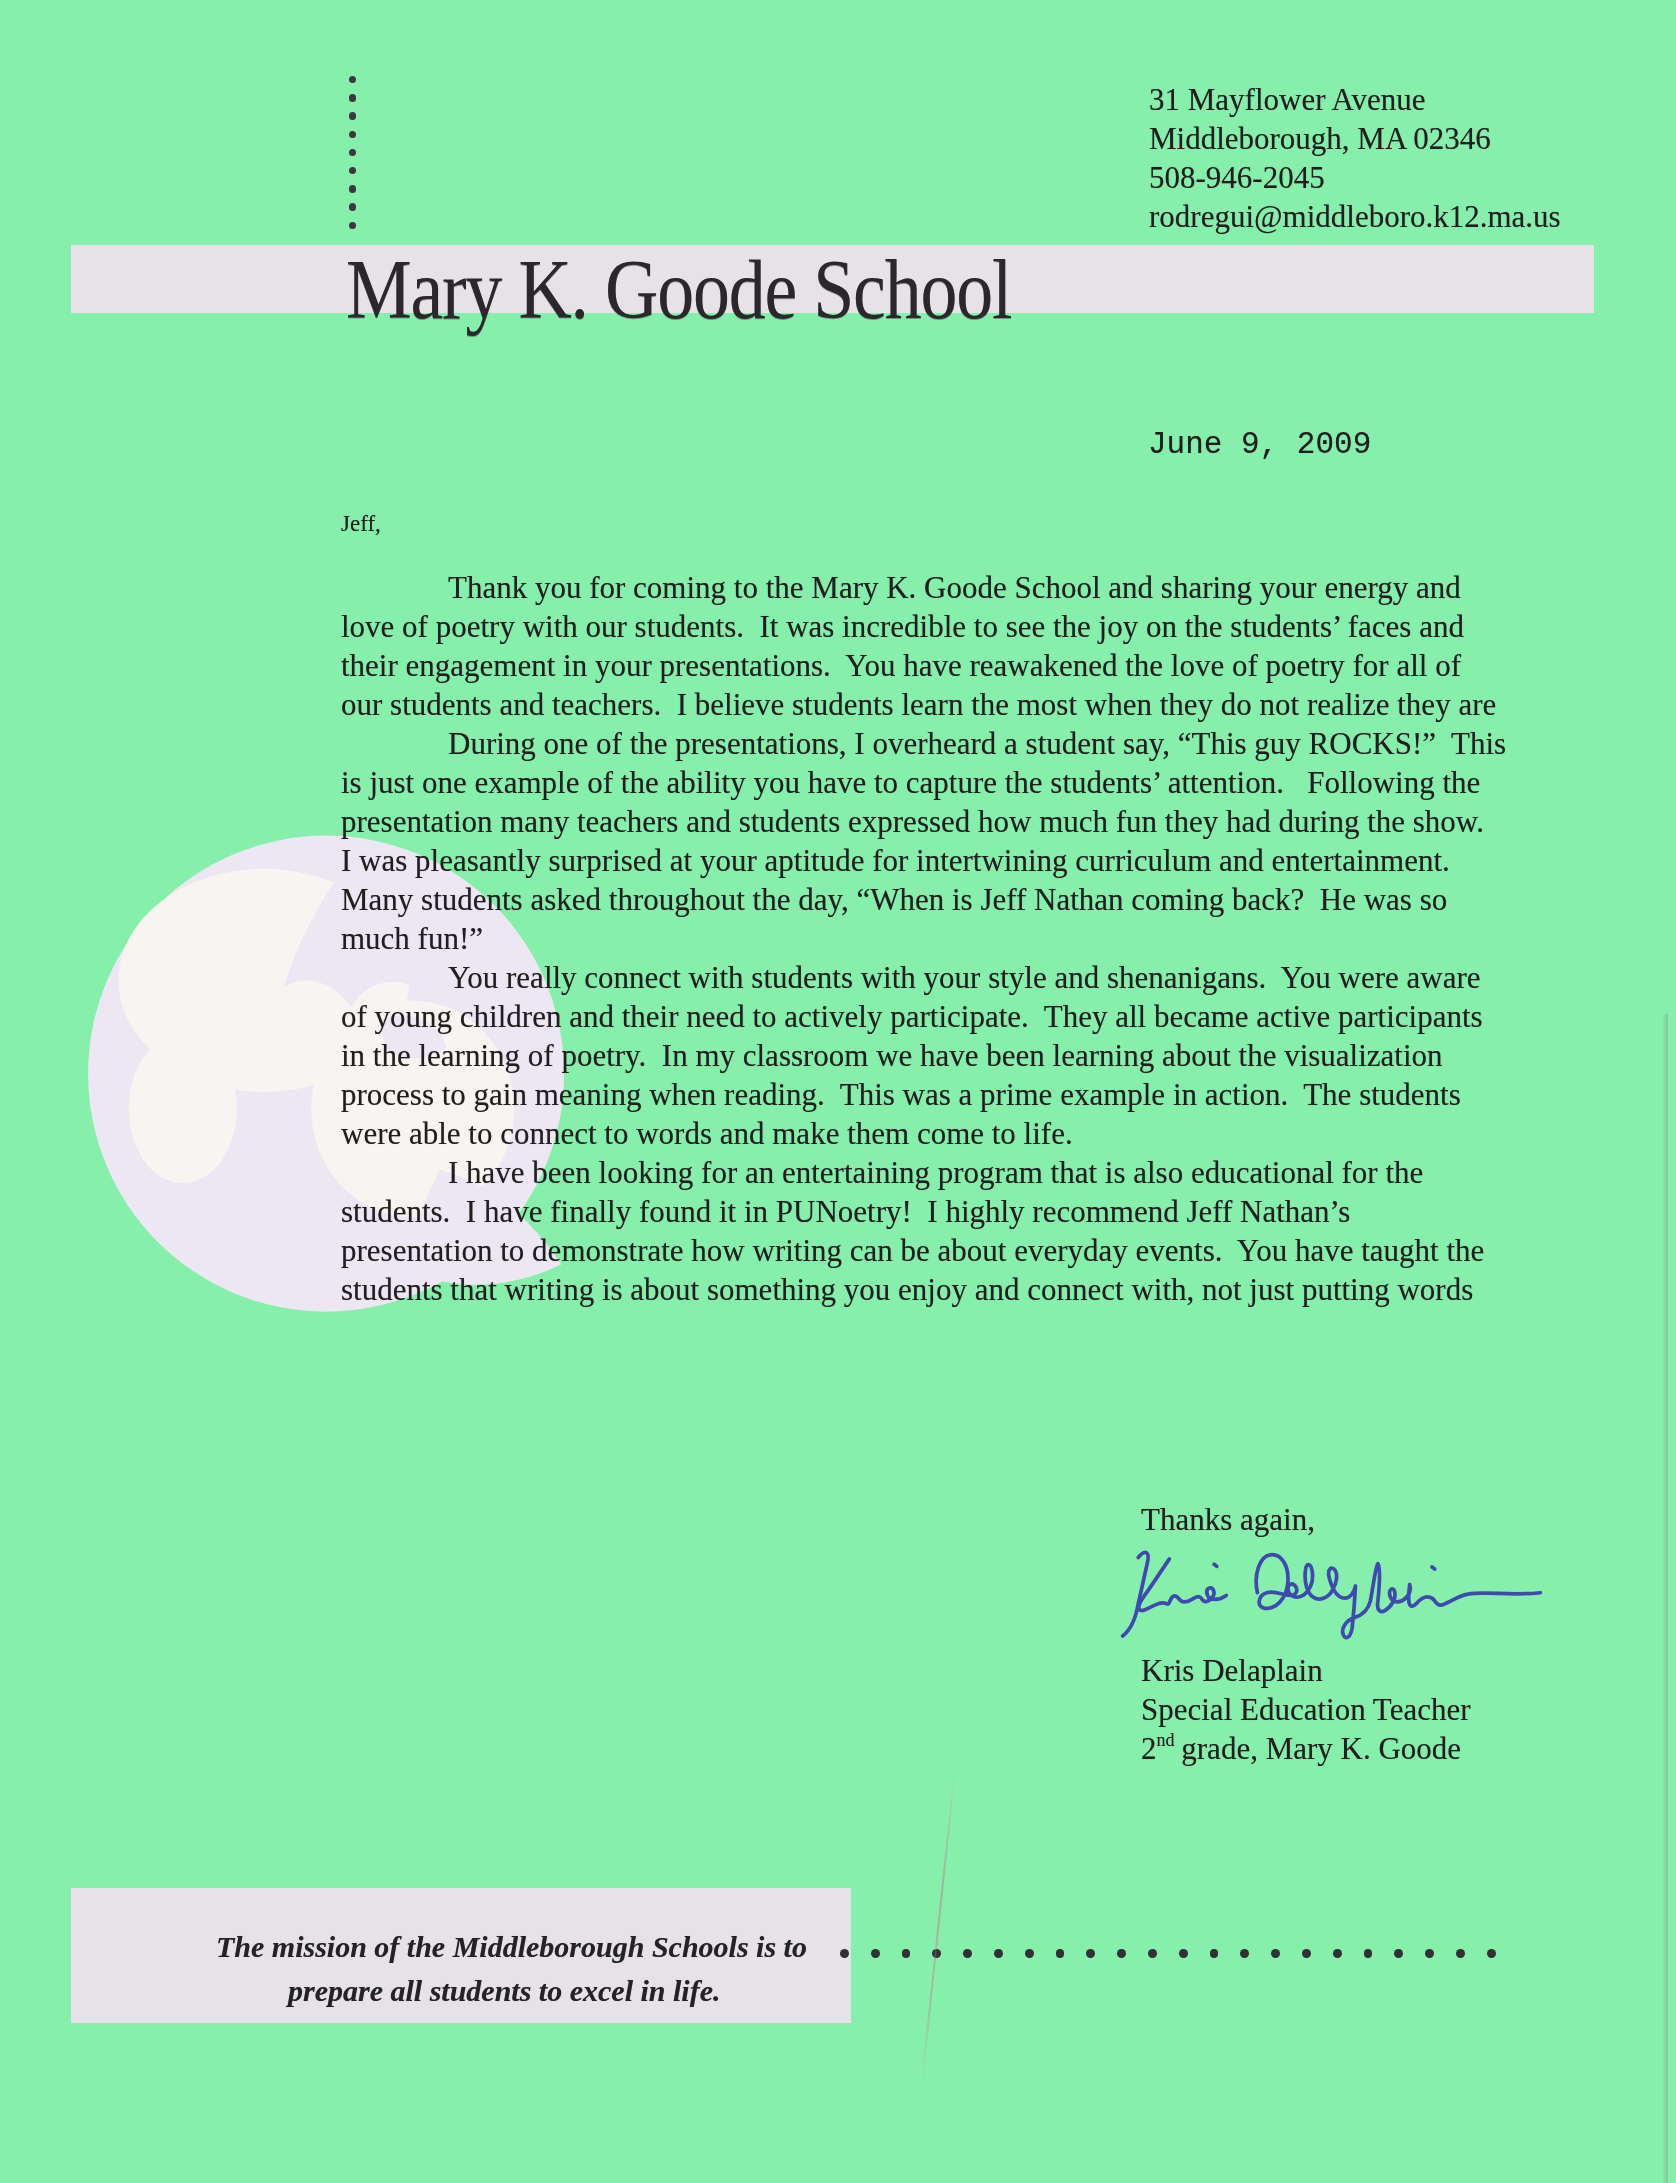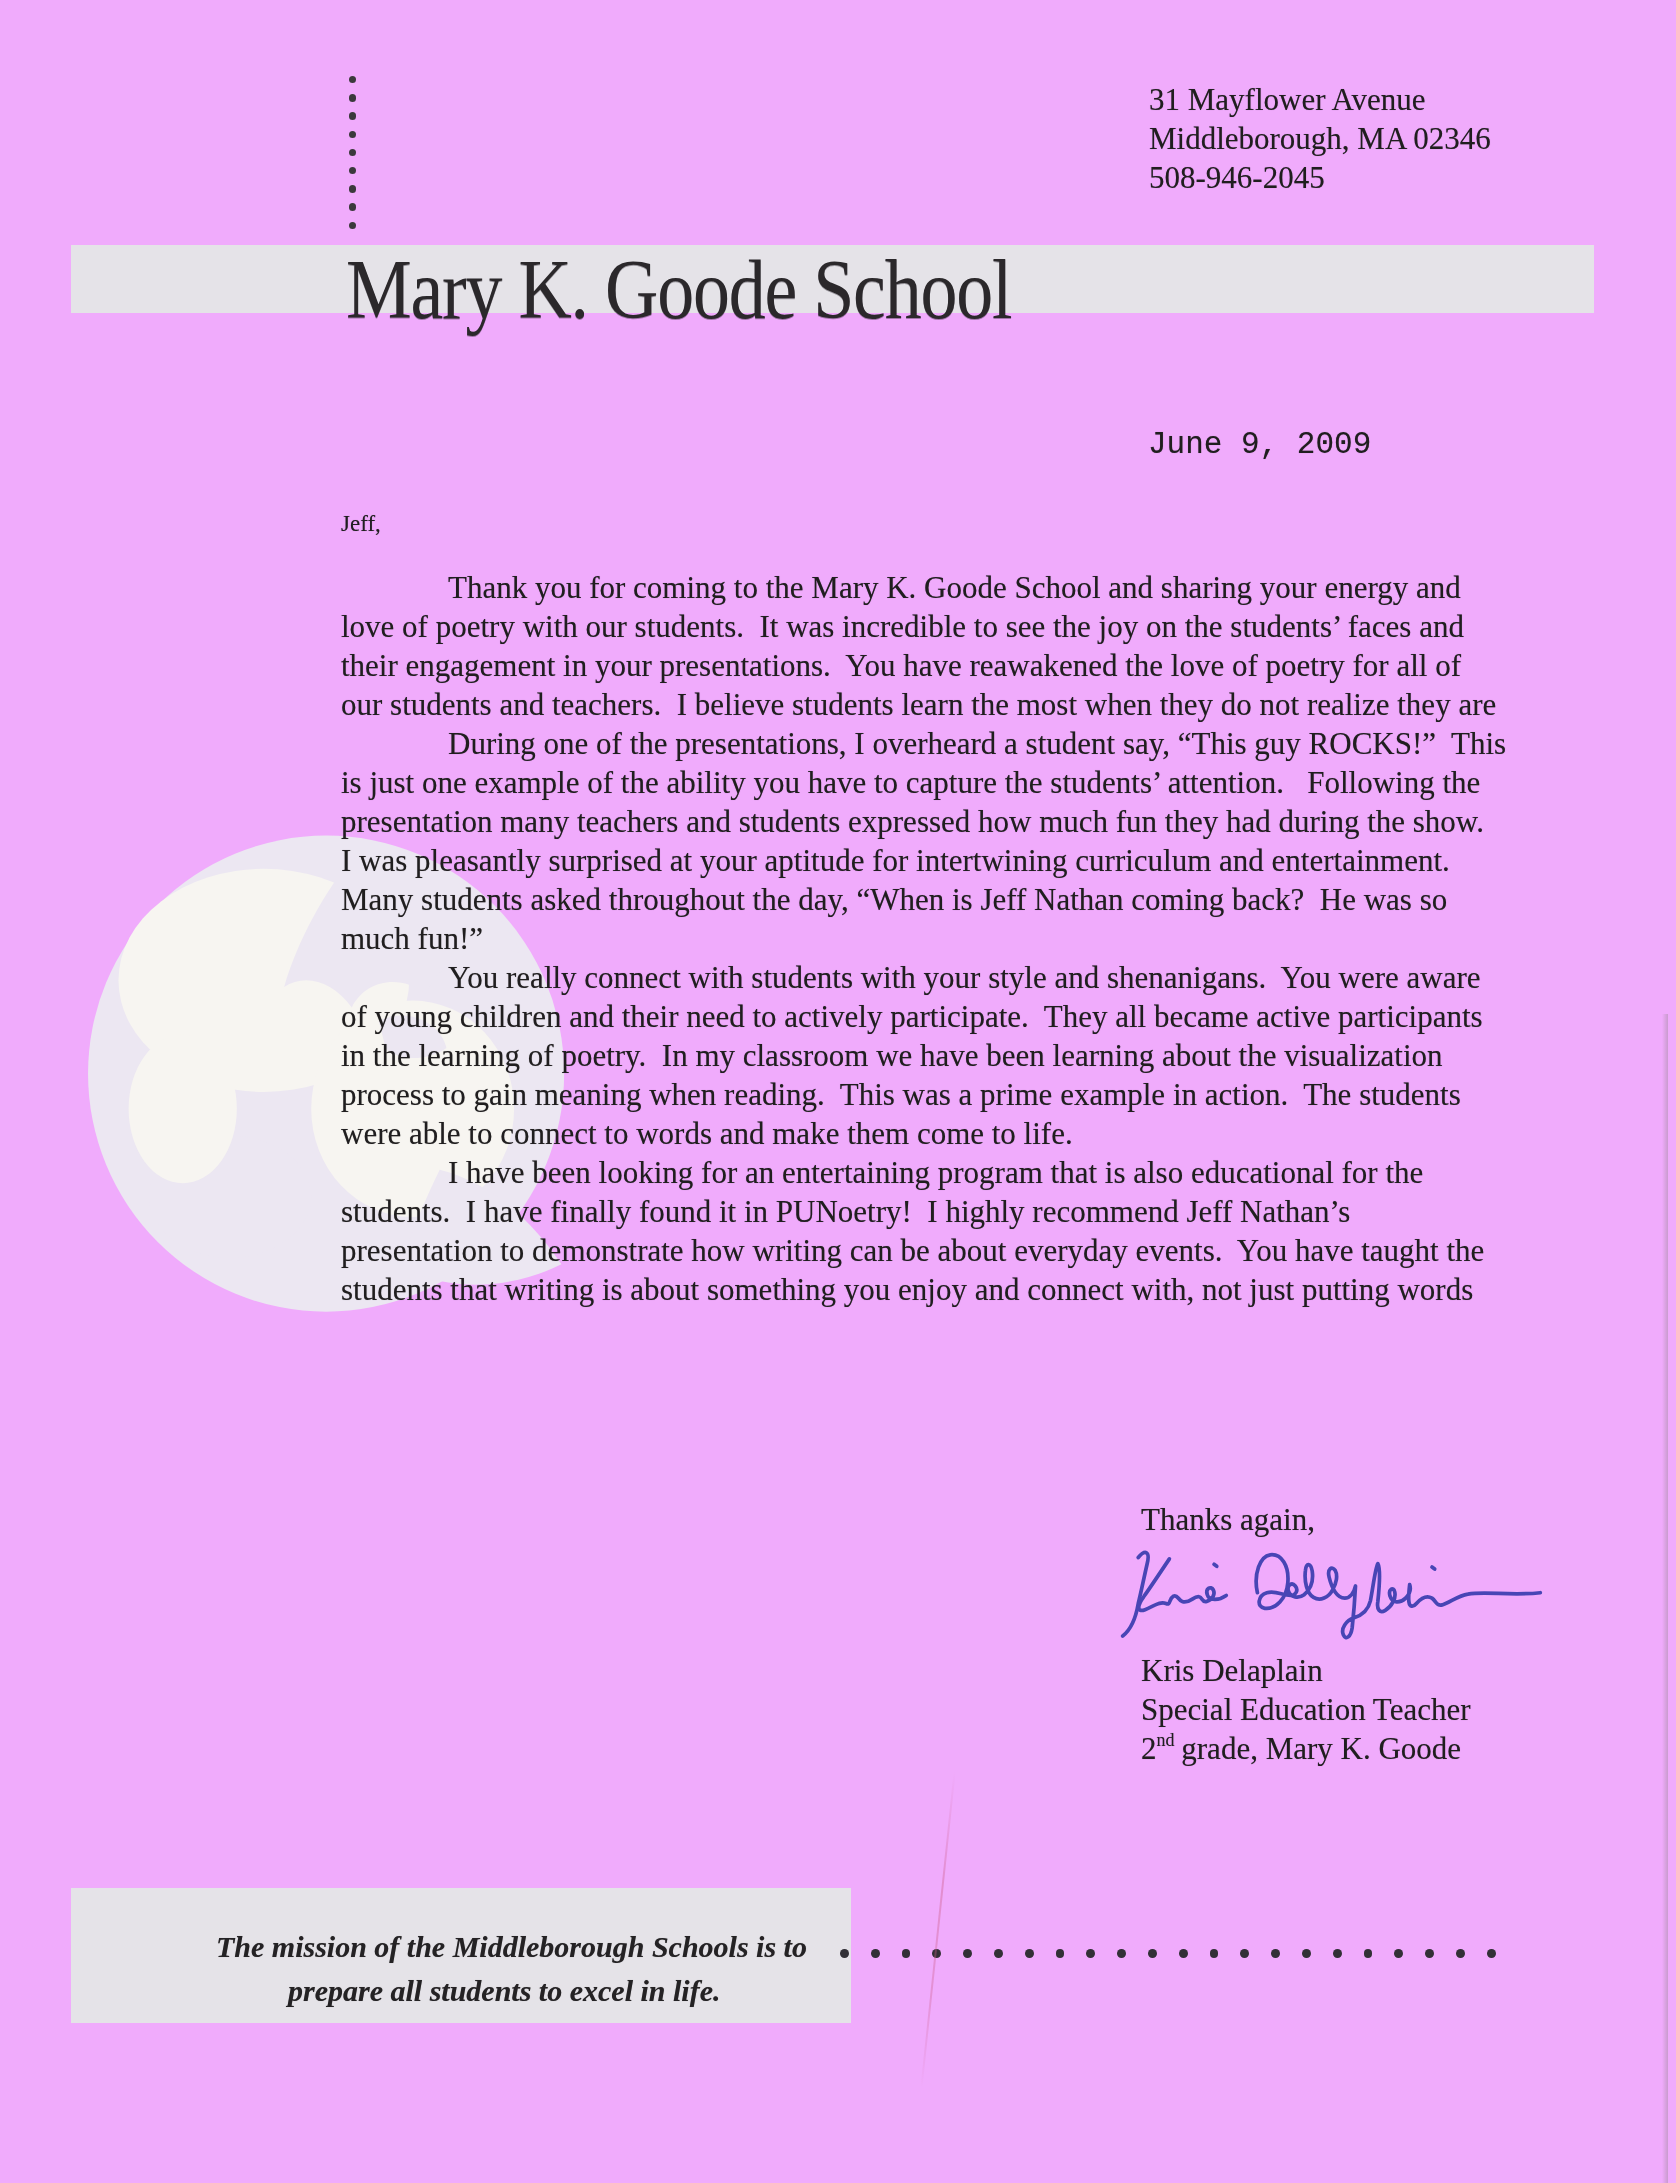--- a/index.html
+++ b/index.html
@@ -1,19 +1,19 @@
 <!DOCTYPE html>
 <html style="font-size:10.8px"><head>
 <meta charset="utf-8">
 <style>
   html,body{margin:0;padding:0;background:#d9d6d2;}
   #page{
     position:relative;
     width:1677px;height:2183px;
-    background:#f0abfc;
+    background:#86efac;
     font-family:"Liberation Serif", serif;
     color:#201e1f;
     overflow:hidden;
   }
   .abs{position:absolute;}
   
   .vdots{display:flex;flex-direction:column;gap:10.8px;}
   .vdots .dot{width:7.4px;height:7.4px;border-radius:50%;background:#3b393c;}
   .hdots{display:flex;flex-direction:row;gap:22px;}
   .hdots .dot{width:8.8px;height:8.8px;border-radius:50%;background:#323036;}
@@ -81,20 +81,21 @@
       <span class="dot"></span>
       <span class="dot"></span>
       <span class="dot"></span>
       <span class="dot"></span>
     </div>
 
   <div class="abs contact">
       <div class="line">31 Mayflower Avenue</div>
       <div class="line">Middleborough, MA 02346</div>
       <div class="line">508-946-2045</div>
+      <div class="line">rodregui@middleboro.k12.ma.us</div>
     </div>
 
   <div class="abs banner"></div>
   <div class="abs school-title">Mary K. Goode School</div>
 
   <div class="abs date">June 9, 2009</div>
 
   <div class="abs salutation">Jeff,</div>
 
   <div class="abs body-block">

